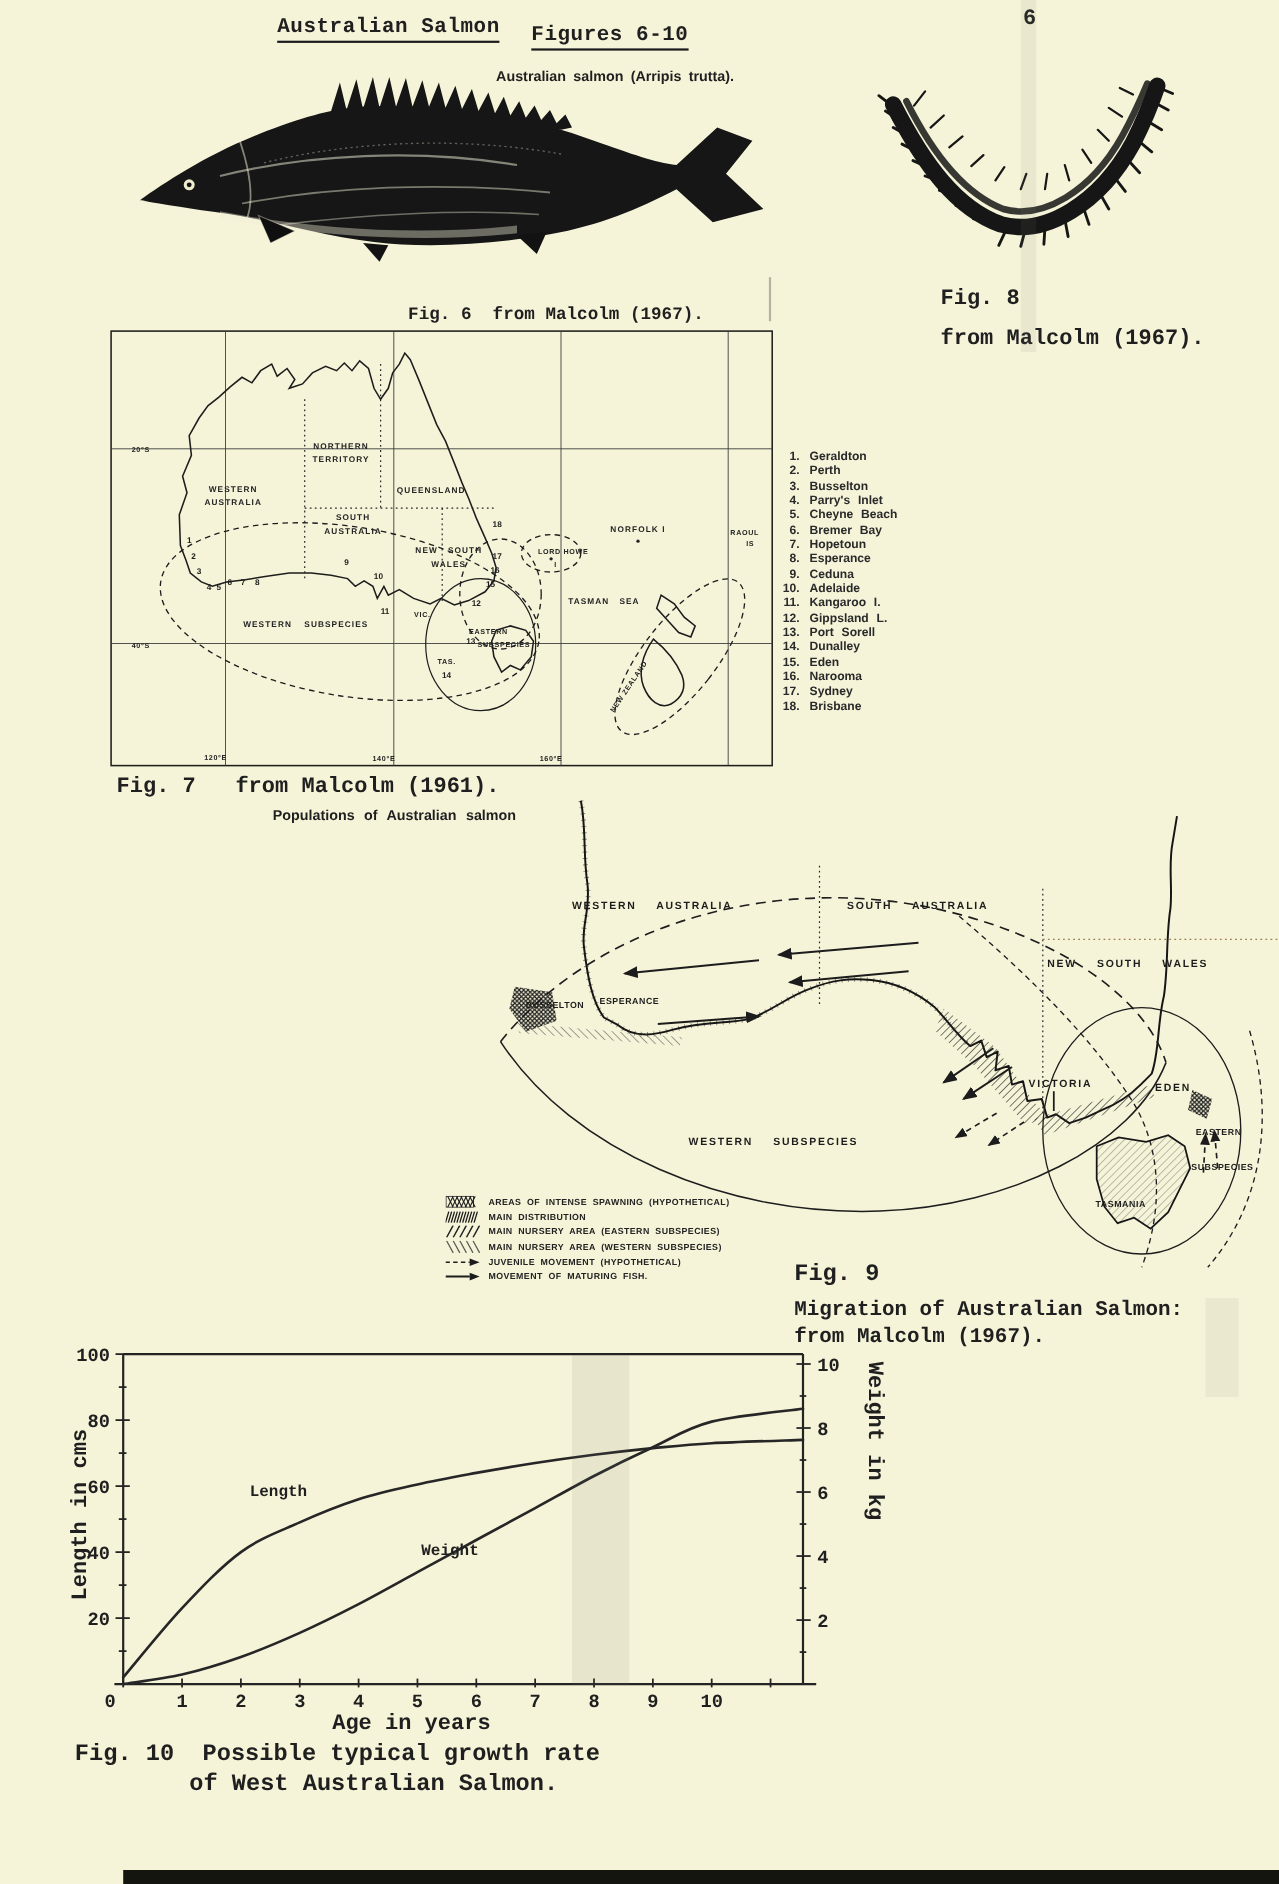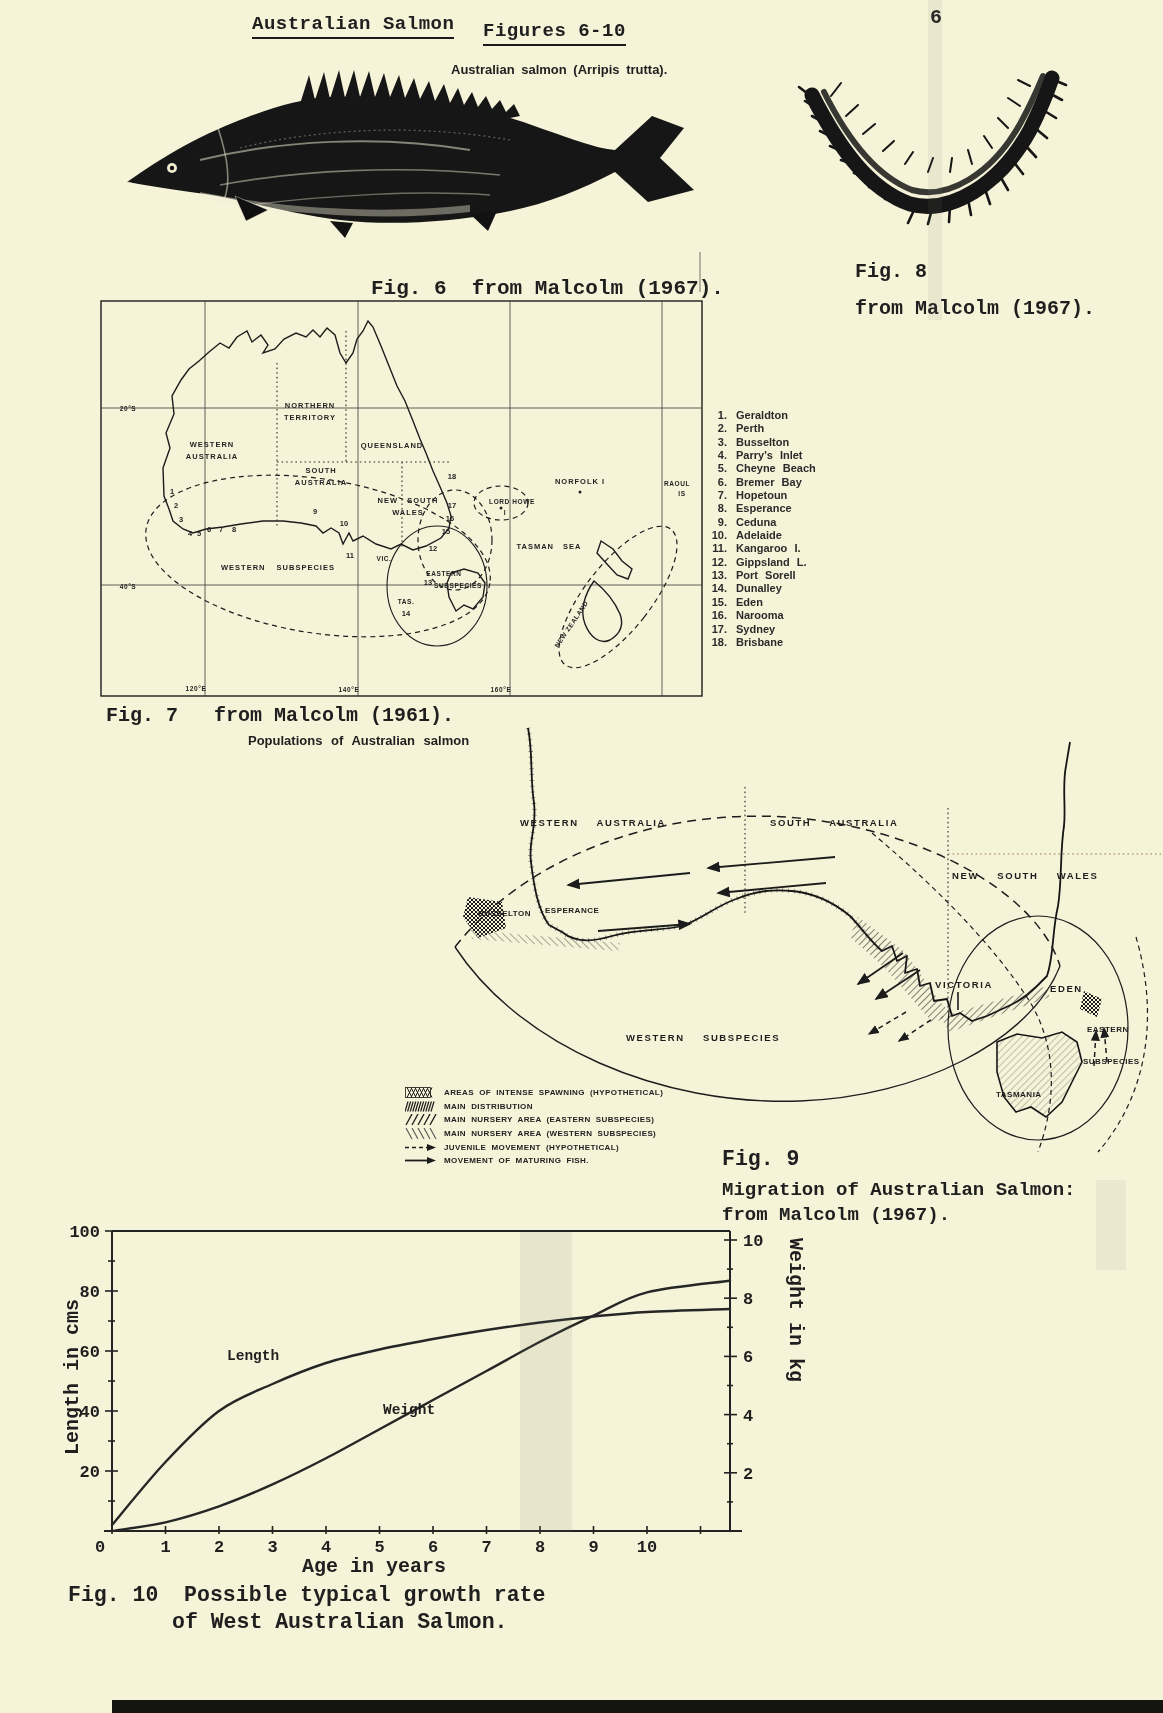--- a/index.html
+++ b/index.html
@@ -4,21 +4,21 @@
 <style>
   html,body{margin:0;padding:0;background:#777;}
   .page{position:relative;width:1163px;height:1713px;background:#f5f3d8;overflow:hidden;
         font-family:"Liberation Sans","DejaVu Sans",sans-serif;color:#222;}
   .abs{position:absolute;}
   .mono{font-family:"Liberation Mono","DejaVu Sans Mono",monospace;color:#1f1f1f;}
   .sans{font-family:"Liberation Sans","DejaVu Sans",sans-serif;color:#1f1f1f;}
   .b{font-weight:700;}
   .pre{white-space:pre;}
   .ul{border-bottom:2.2px solid #1b1b1b;padding-bottom:2px;}
-  .fs13{font-size:13px;} .fs14{font-size:13.5px;} .fs17{font-size:21px;} .fs19{font-size:19px;}
+  .fs13{font-size:13px;} .fs14{font-size:13.5px;} .fs17{font-size:16px;} .fs19{font-size:19px;}
   .fs20{font-size:20px;} .fs21{font-size:21.5px;} .fs22{font-size:20px;}
   
   #fig7-locations{line-height:13.35px;font-size:11px;font-weight:700;color:#2a2a2a;word-spacing:4px;}
   .loc-row{display:flex;}
   .loc-num{display:inline-block;width:25px;text-align:right;margin-right:9px;}
   
   #fig9-legend{width:300px;}
   .leg-row{display:flex;align-items:center;height:13.6px;}
   .leg-swatch{width:32px;margin-right:7px;flex:0 0 auto;display:flex;align-items:center;}
   .leg-label{font-size:8px;font-weight:700;letter-spacing:.4px;word-spacing:2.5px;color:#222;white-space:nowrap;}

